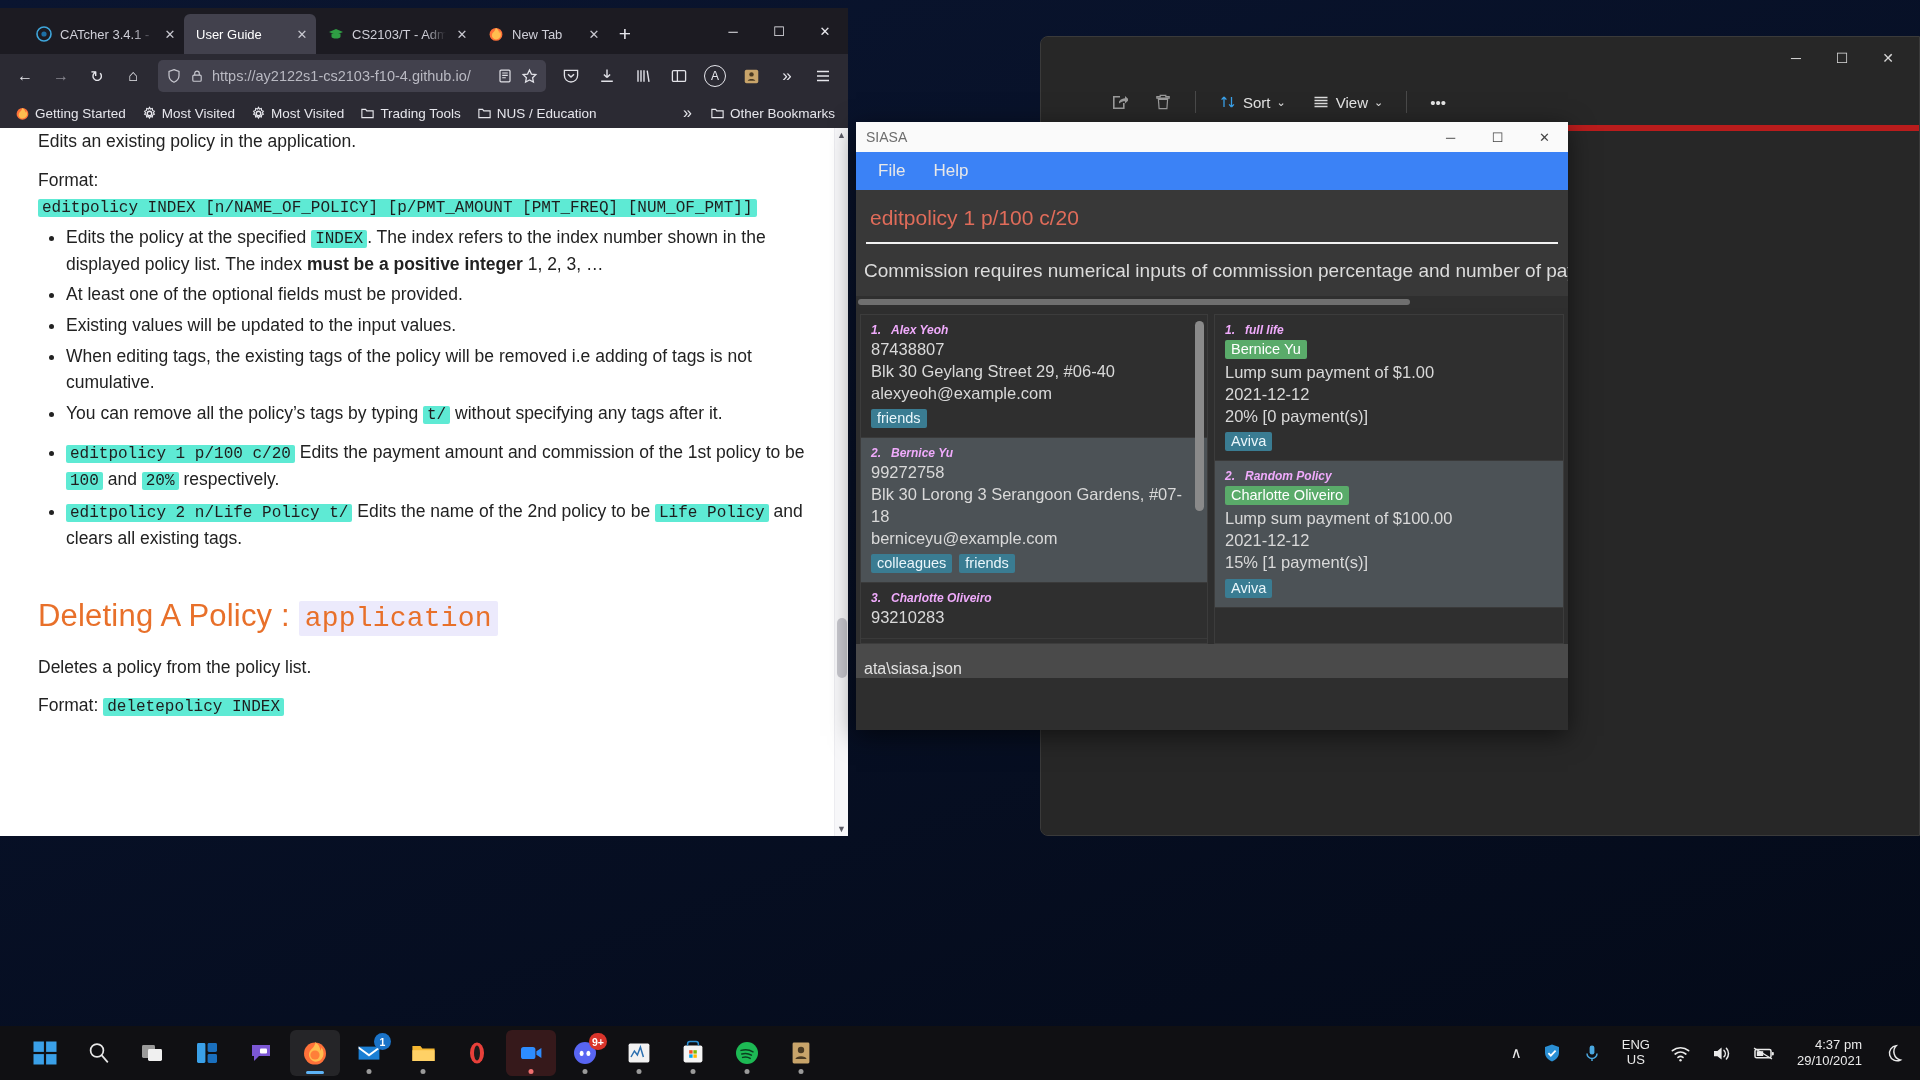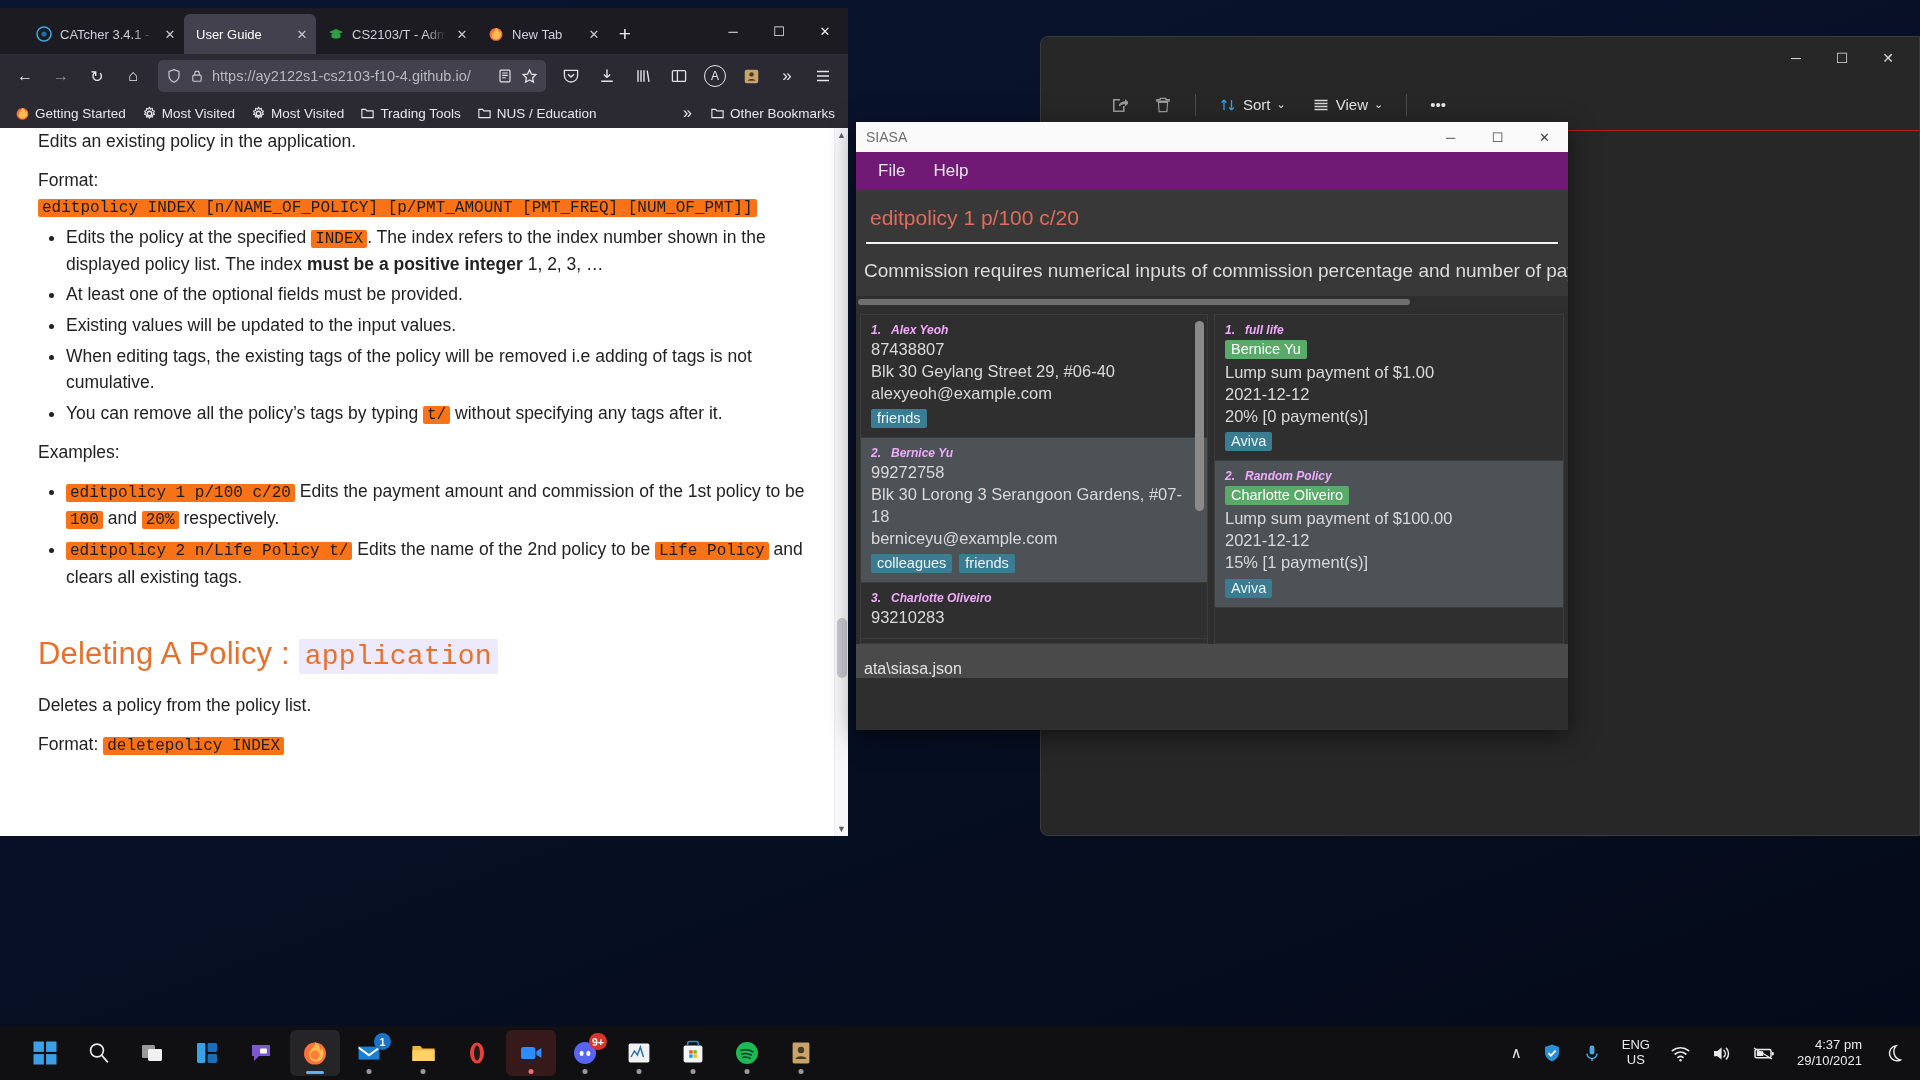--- a/index.html
+++ b/index.html
@@ -36,21 +36,21 @@
   #explorer .exp-wincontrols .wb {
     width: 46px; height: 42px;
     display: flex; align-items: center; justify-content: center;
     color: #d8d8d8; font-size: 14px;
   }
   #explorer .exp-toolbar {
     height: 52px;
     display: flex; align-items: center;
     padding-left: 58px;
     gap: 4px;
-    border-bottom: 1px solid #b91c1c;
+    border-bottom: 6px solid #b91c1c;
   }
   .exp-tb-btn {
     display: flex; align-items: center; gap: 6px;
     height: 34px; padding: 0 11px;
     color: #e3e3e3; font-size: 15px; border-radius: 4px;
   }
   .exp-sep { width: 1px; height: 22px; background: #4a4a4a; margin: 0 8px; }
   .ico-svg { display: block; }
   #explorer .exp-body { background: #272727; height: 100%; }
 
@@ -137,21 +137,21 @@
   
   .page {
     position: relative;
     height: 708px; background: #fff; overflow: hidden;
   }
   .page-inner { padding: 0 40px 0 38px; }
   .doc-text { color: #222; font-size: 17.5px; line-height: 1.52; }
   .doc-p { margin: 0 0 12px 0; }
   code.kc {
     font-family: "Liberation Mono", monospace;
-    background: #f97316; color: #1e1e1e;
+    background: #5eead4; color: #1e1e1e;
     font-size: 16px; padding: 0 4px; border-radius: 2px;
     white-space: nowrap;
   }
   .fmt-line { margin-bottom: 3px; }
   ul.doc-ul { margin: 0 0 12px 28px; }
   ul.doc-ul li { margin-bottom: 4px; color: #222; font-size: 17.5px; line-height: 1.52; }
   h2.doc-h {
     color: #e8702a; font-size: 31px; font-weight: 400;
     margin: 46px 0 20px 0; letter-spacing: .2px;
   }
@@ -181,21 +181,21 @@
     height: 30px; background: #fafafa;
     display: flex; align-items: center; position: relative;
   }
   .siasa-title { font-size: 14px; color: #6d6d6d; padding-left: 10px; }
   .siasa-wc { position: absolute; right: 0; top: 0; height: 30px; display: flex; }
   .siasa-wc .b {
     width: 47px; height: 30px; display: flex; align-items: center; justify-content: center;
     color: #444; font-size: 13px;
   }
   .siasa-menubar {
-    height: 38px; background: #701a75;
+    height: 38px; background: #3b82f6;
     display: flex; align-items: center; padding-left: 10px; gap: 4px;
   }
   .siasa-menu { color: #e8e8e8; font-size: 17px; padding: 4px 12px; }
   .siasa-cmdzone { background: #383838; padding: 10px 10px 0 10px; }
   .siasa-cmdbox {
     background: #383838; padding: 6px 4px 12px 4px;
     color: #e06c5a; font-size: 21px;
     border-bottom: 2px solid #f2f2f2;
   }
   .siasa-result {
@@ -508,21 +508,20 @@
             <span>Existing values will be updated to the input values.</span>
           </li>
           <li>
             <span>When editing tags, the existing tags of the policy will be removed i.e adding of tags is not cumulative.</span>
           </li>
           <li>
             <span>You can remove all the policy’s tags by typing </span><code class="kc">t/</code><span> without specifying any tags after it.</span>
           </li>
         </ul>
 
-        <p class="doc-p doc-text">Examples:</p>
 
         <ul class="doc-ul">
           <li>
             <code class="kc">editpolicy 1 p/100 c/20</code><span> Edits the payment amount and commission of the 1st policy to be </span><code class="kc">100</code><span> and </span><code class="kc">20%</code><span> respectively.</span>
           </li>
           <li>
             <code class="kc">editpolicy 2 n/Life Policy t/</code><span> Edits the name of the 2nd policy to be </span><code class="kc">Life Policy</code><span> and clears all existing tags.</span>
           </li>
         </ul>
 

